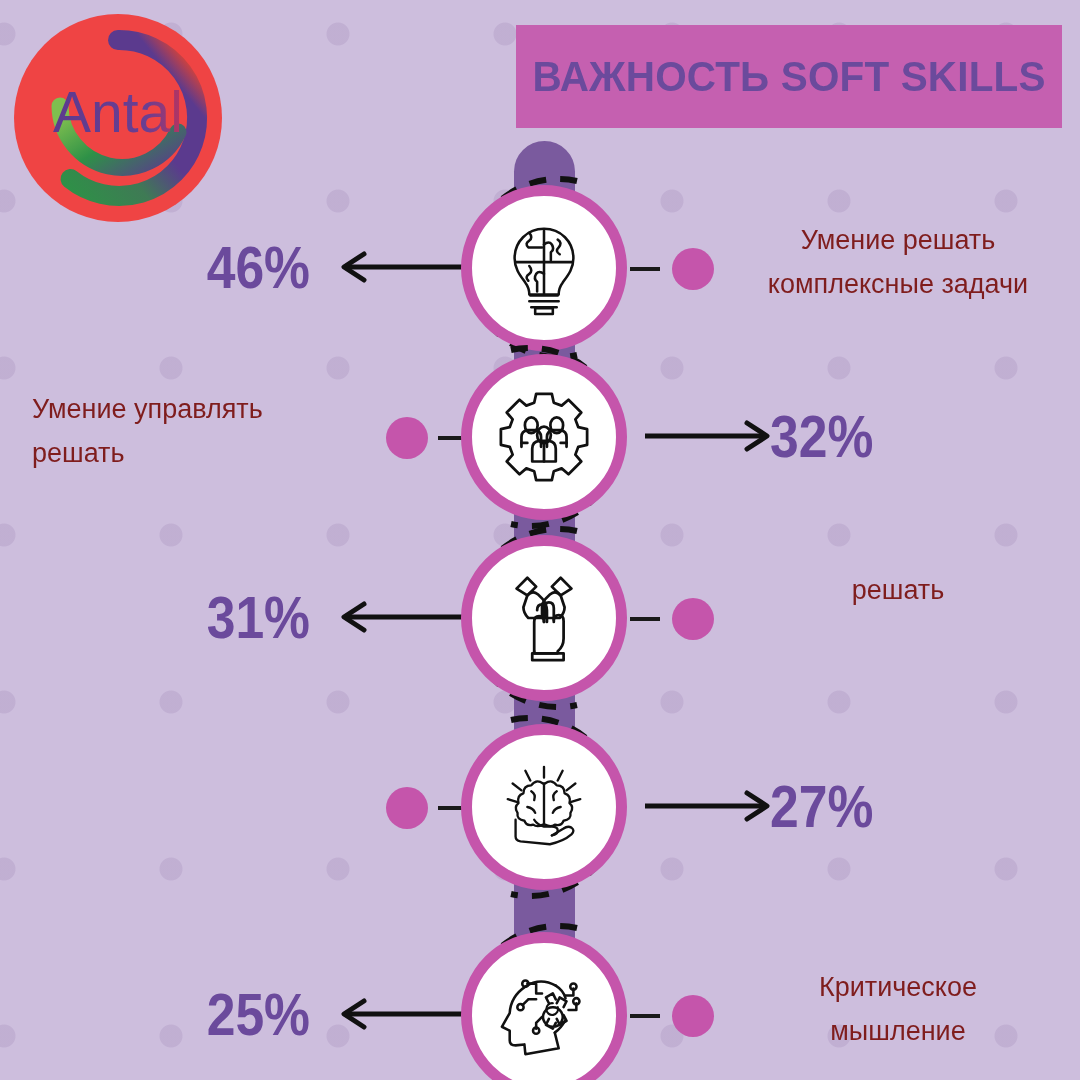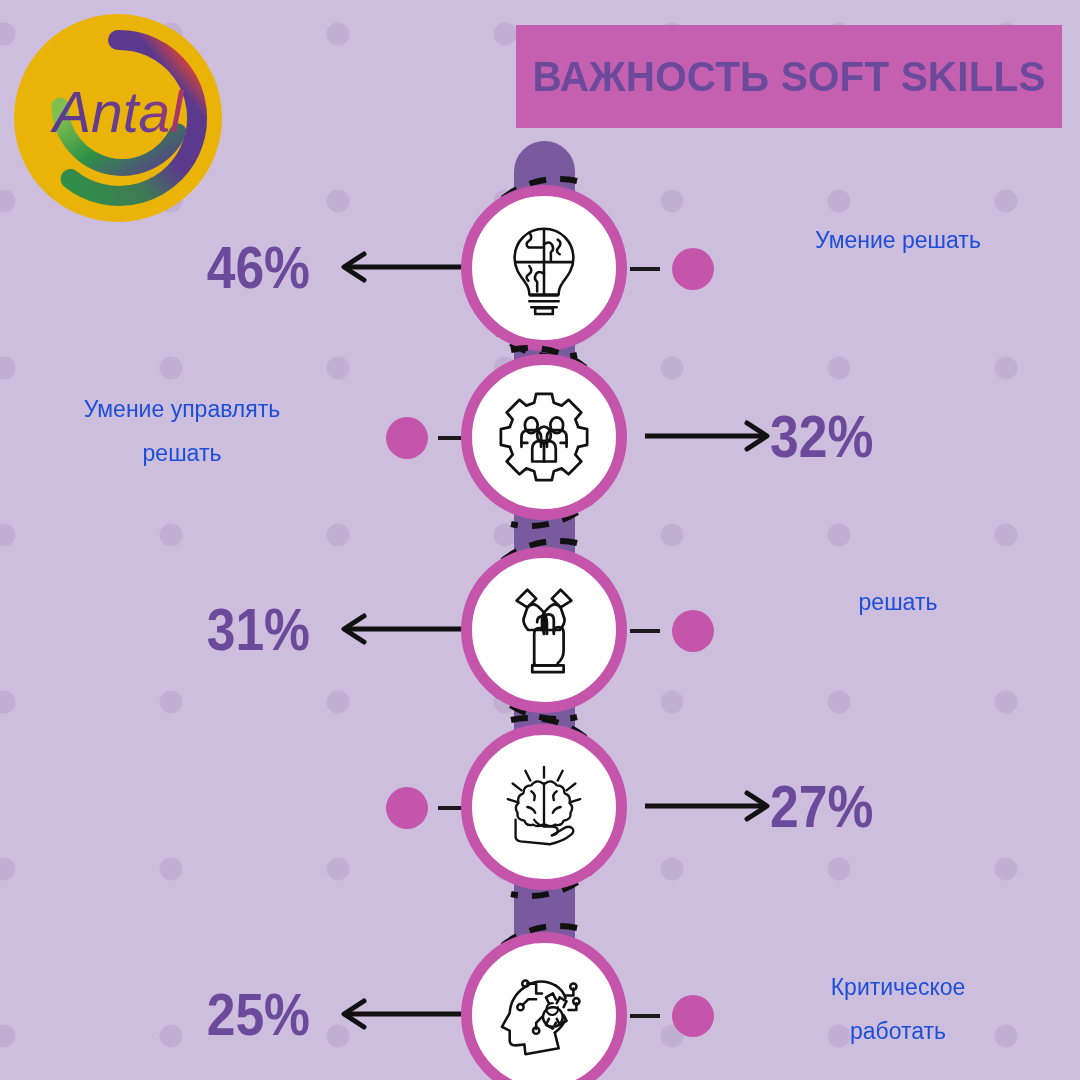--- a/index.html
+++ b/index.html
@@ -32,23 +32,22 @@
   }
 
   
   #logo-badge {
     position: absolute;
     left: 14px;
     top: 14px;
     width: 208px;
     height: 208px;
     border-radius: 50%;
-    background: #eab308;
+    background: #ef4444;
     z-index: 40;
-    font-style: italic;
   }
   #logo-badge svg { display:block; }
 
   
   #title-band {
     position: absolute;
     left: 516px;
     top: 25px;
     width: 546px;
     height: 103px;
@@ -178,26 +177,26 @@
   .bullet.right .dot  { left: 46px; }
   .bullet.right .dash { left: 4px; }
   .bullet.left  .dot  { left: 42px; }
   .bullet.left  .dash { left: 94px; }
 
   
   .label {
     position: absolute;
     top: 48px;
     width: 300px;
-    color: #1d4ed8;
-    font-size: 23px;
+    color: #7f1d1d;
+    font-size: 27px;
     line-height: 44px;
   }
   .label.right { left: 748px; text-align: center; }
-  .label.left  { left: 32px;  text-align: center; }
+  .label.left  { left: 32px;  }
 </style>
 </head>
 <body>
 
 <div id="canvas">
 
   <div id="dots"></div>
 
   <div id="spine"></div>
 
@@ -269,20 +268,21 @@
       </div>
     </div>
 
     <div class="bullet right">
       <div class="dash"></div>
       <div class="dot"></div>
     </div>
 
     <div class="label right">
       <div>Умение решать</div>
+      <div>комплексные задачи</div>
     </div>
   </div>
 
   <div class="row" style="top:339px;">
     <div class="dash-arc">
       <svg width="190" height="190" viewBox="0 0 190 190">
         <path d="M 62 8 A 89 89 0 1 1 62 182" fill="none" stroke="#111111" stroke-width="6" stroke-dasharray="17 14" stroke-linecap="butt"></path>
       </svg>
     </div>
 
@@ -321,21 +321,21 @@
       <div class="dot"></div>
       <div class="dash"></div>
     </div>
 
     <div class="label left">
       <div>Умение управлять</div>
       <div>решать</div>
     </div>
   </div>
 
-  <div class="row" style="top:532px;">
+  <div class="row" style="top:520px;">
     <div class="dash-arc">
       <svg width="190" height="190" viewBox="0 0 190 190">
         <path d="M 128 8 A 89 89 0 1 0 128 182" fill="none" stroke="#111111" stroke-width="6" stroke-dasharray="17 14" stroke-linecap="butt"></path>
       </svg>
     </div>
 
     <div class="pct left">31%</div>
 
     <div class="arrow left">
       <svg width="130" height="34" viewBox="0 0 130 34">
@@ -461,17 +461,17 @@
       </div>
     </div>
 
     <div class="bullet right">
       <div class="dash"></div>
       <div class="dot"></div>
     </div>
 
     <div class="label right">
       <div>Критическое</div>
-      <div>работать</div>
+      <div>мышление</div>
     </div>
   </div>
 
 </div>
 
 </body></html>

